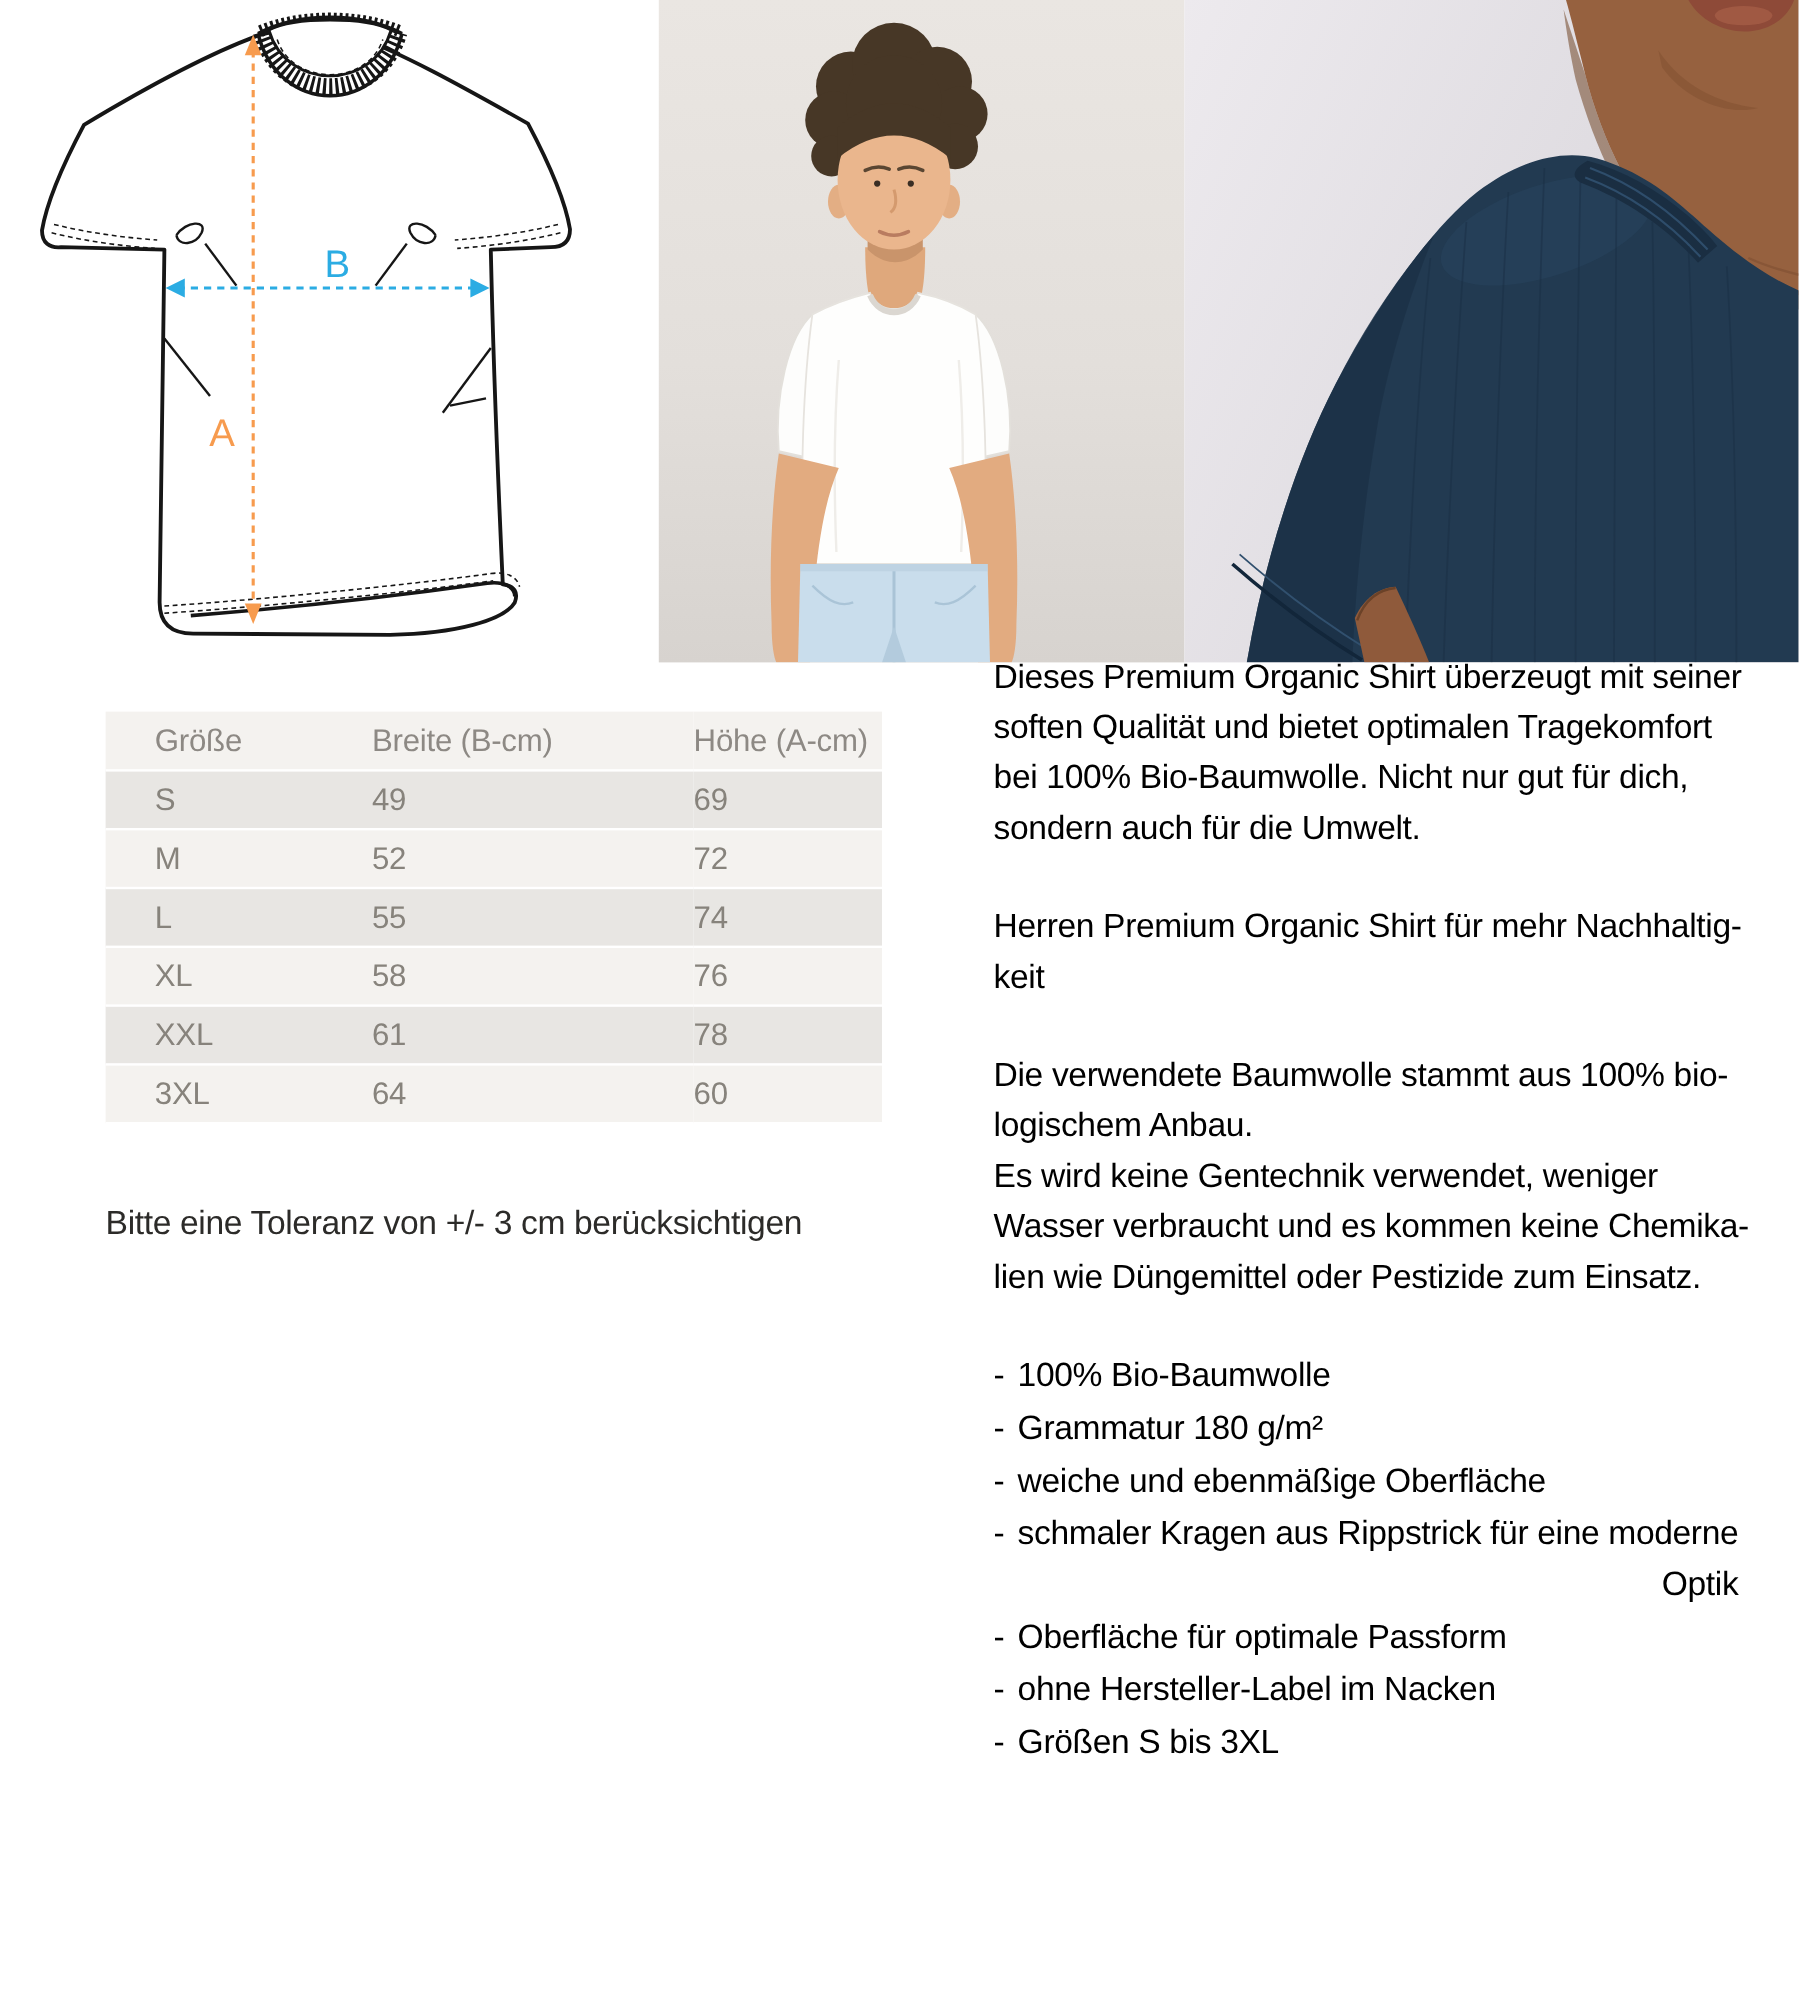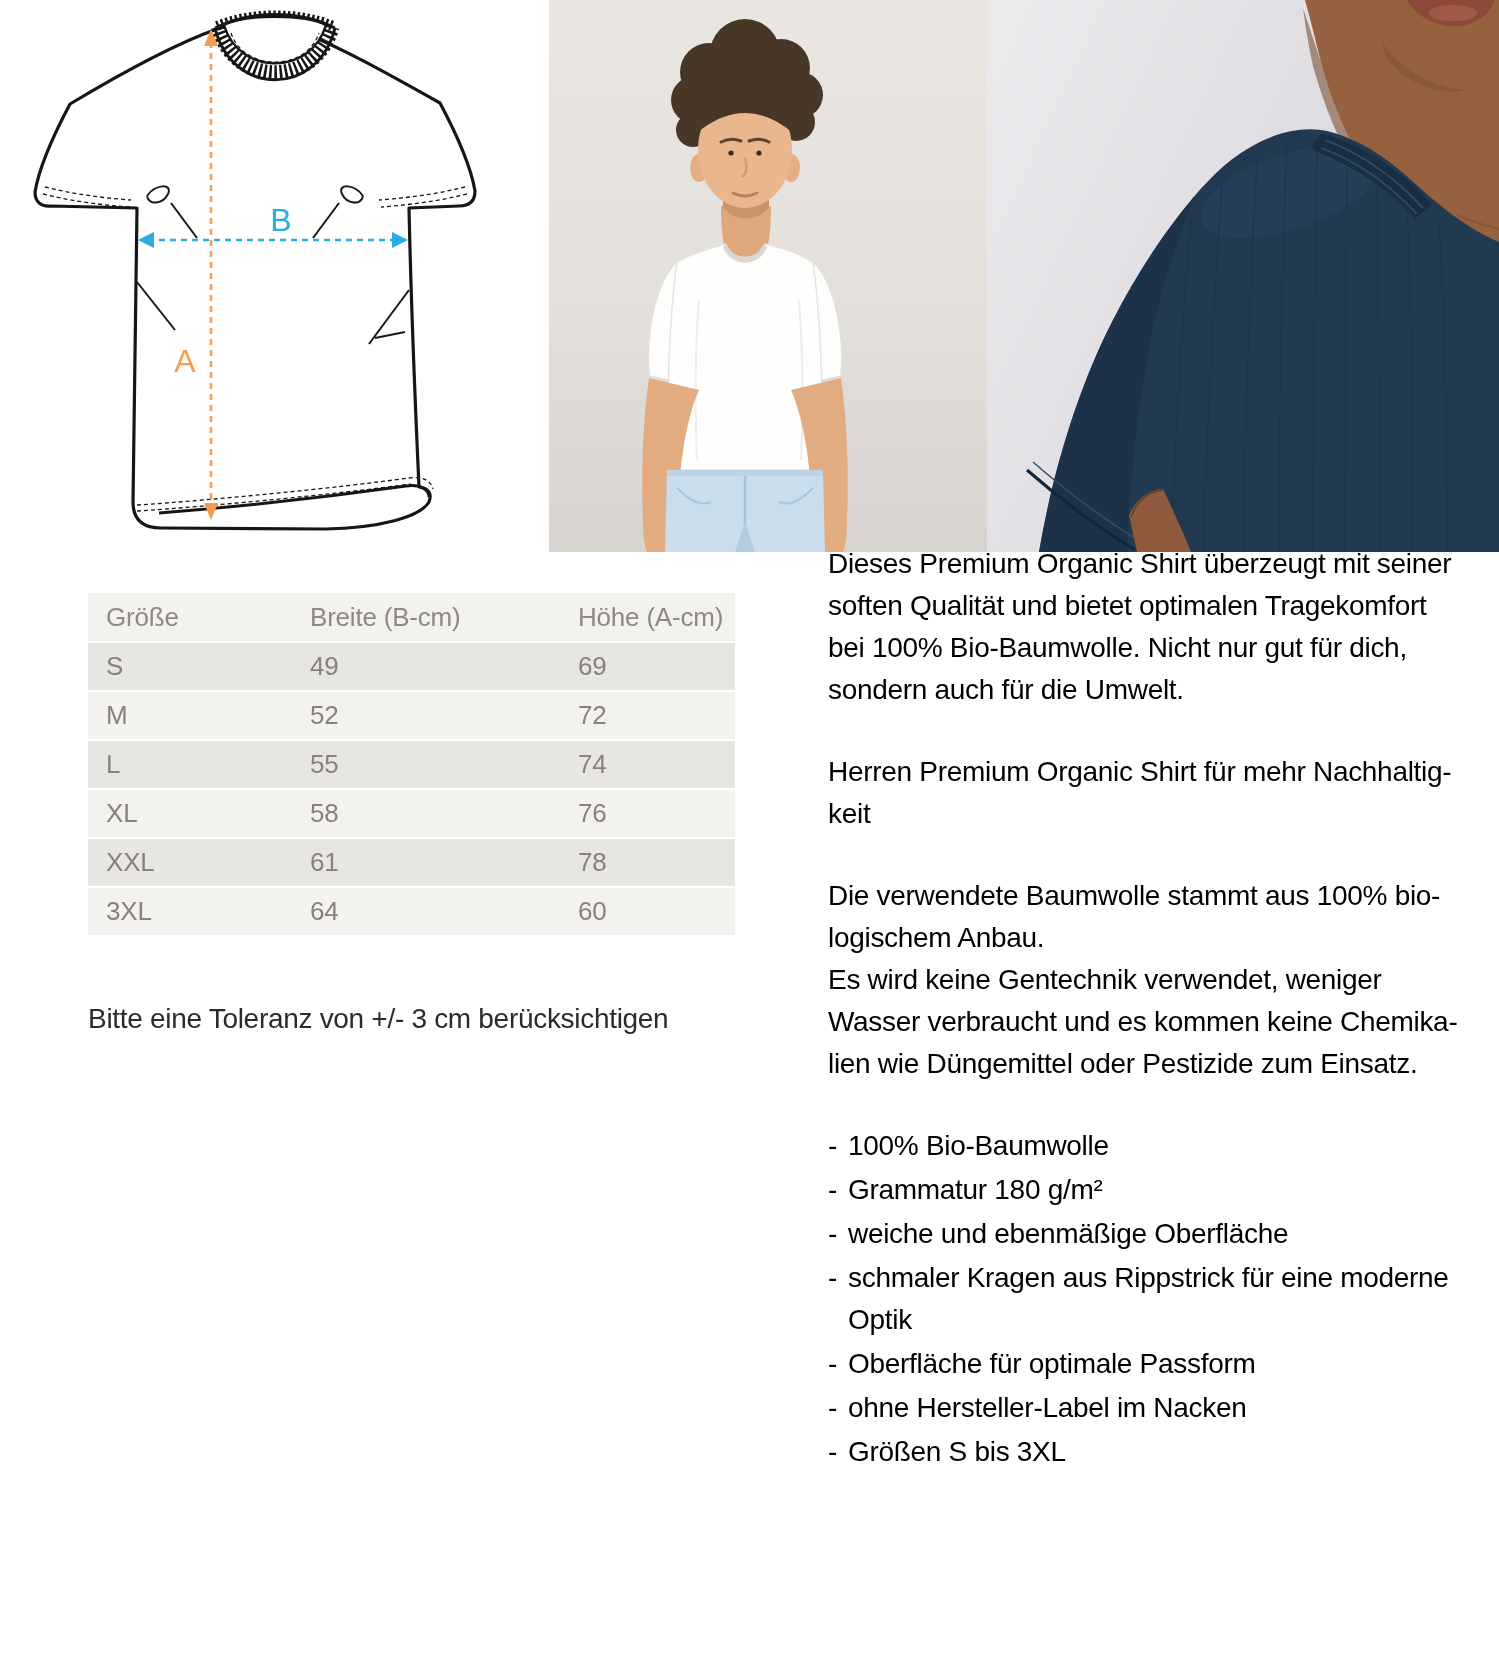--- a/index.html
+++ b/index.html
@@ -10,33 +10,33 @@
   .photo{position:absolute;top:0;height:552px;overflow:hidden;}
   #photo-model{left:549px;width:438px;background:linear-gradient(180deg,#eae6e2 0%,#e3dfdb 55%,#d7d3cf 100%);}
   #photo-detail{left:987px;width:512px;background:linear-gradient(115deg,#edeaee 0%,#dfdce1 55%,#d5d2d7 100%);}
   .photo svg{display:block;}
 
   
   #size-table{position:absolute;left:88px;top:593px;width:647px;border-collapse:collapse;table-layout:fixed;}
   #size-table th,#size-table td{font-weight:normal;text-align:left;padding:0;border-bottom:2px solid #fff;font-size:26px;letter-spacing:-0.2px;}
   #size-table th{height:48px;background:#f4f2ef;color:#8d8984;}
   #size-table td{height:47px;color:#87837c;}
-  #size-table th:first-child,#size-table td:first-child{padding-left:18px;margin-left:48px;}
+  #size-table th:first-child,#size-table td:first-child{padding-left:41px;margin-left:48px;}
   #size-table tbody tr:nth-child(odd) td{background:#e8e6e3;}
   #size-table tbody tr:nth-child(even) td{background:#f4f2ef;}
 
   #tolerance-note{position:absolute;left:88px;top:1003px;font-size:28px;color:#2c2b29;letter-spacing:-0.3px;white-space:pre;}
 
   
   #description{position:absolute;left:828px;top:543px;width:665px;font-size:28px;line-height:42px;color:#000000;letter-spacing:-0.3px;}
   #description p{margin:0 0 40px 0;white-space:pre;}
   #feature-list{list-style:none;margin:40px 0 0 0;padding:0;}
   #feature-list li{display:flex;margin:0 0 2px 0;}
   #feature-list .dash{flex:0 0 auto;width:20px;}
-  #feature-list .btext{white-space:pre;}
+  #feature-list .btext{white-space:pre;text-align:right;}
 </style>
 </head>
 <body>
 
 <div id="stage">
 
   <svg id="diagram" viewBox="0 0 460 535">
 
     <g stroke="#161616" stroke-width="3.2" fill="#ffffff" stroke-linejoin="round" stroke-linecap="round">
       <path d="M192,29 C150,44 95,74 45,104 C28,136 14,168 10,192 C10,202 16,207 26,206 L112,208 L108,502 C108,520 118,528 136,528 L300,529 C355,528 395,517 404,502 C407,494 404,488 394,487 C390,400 386,300 384,208 L434,206 C445,206 450,201 450,191 C446,167 432,135 415,103 C360,72 308,43 268,29 C245,22 215,22 192,29 Z"></path>

